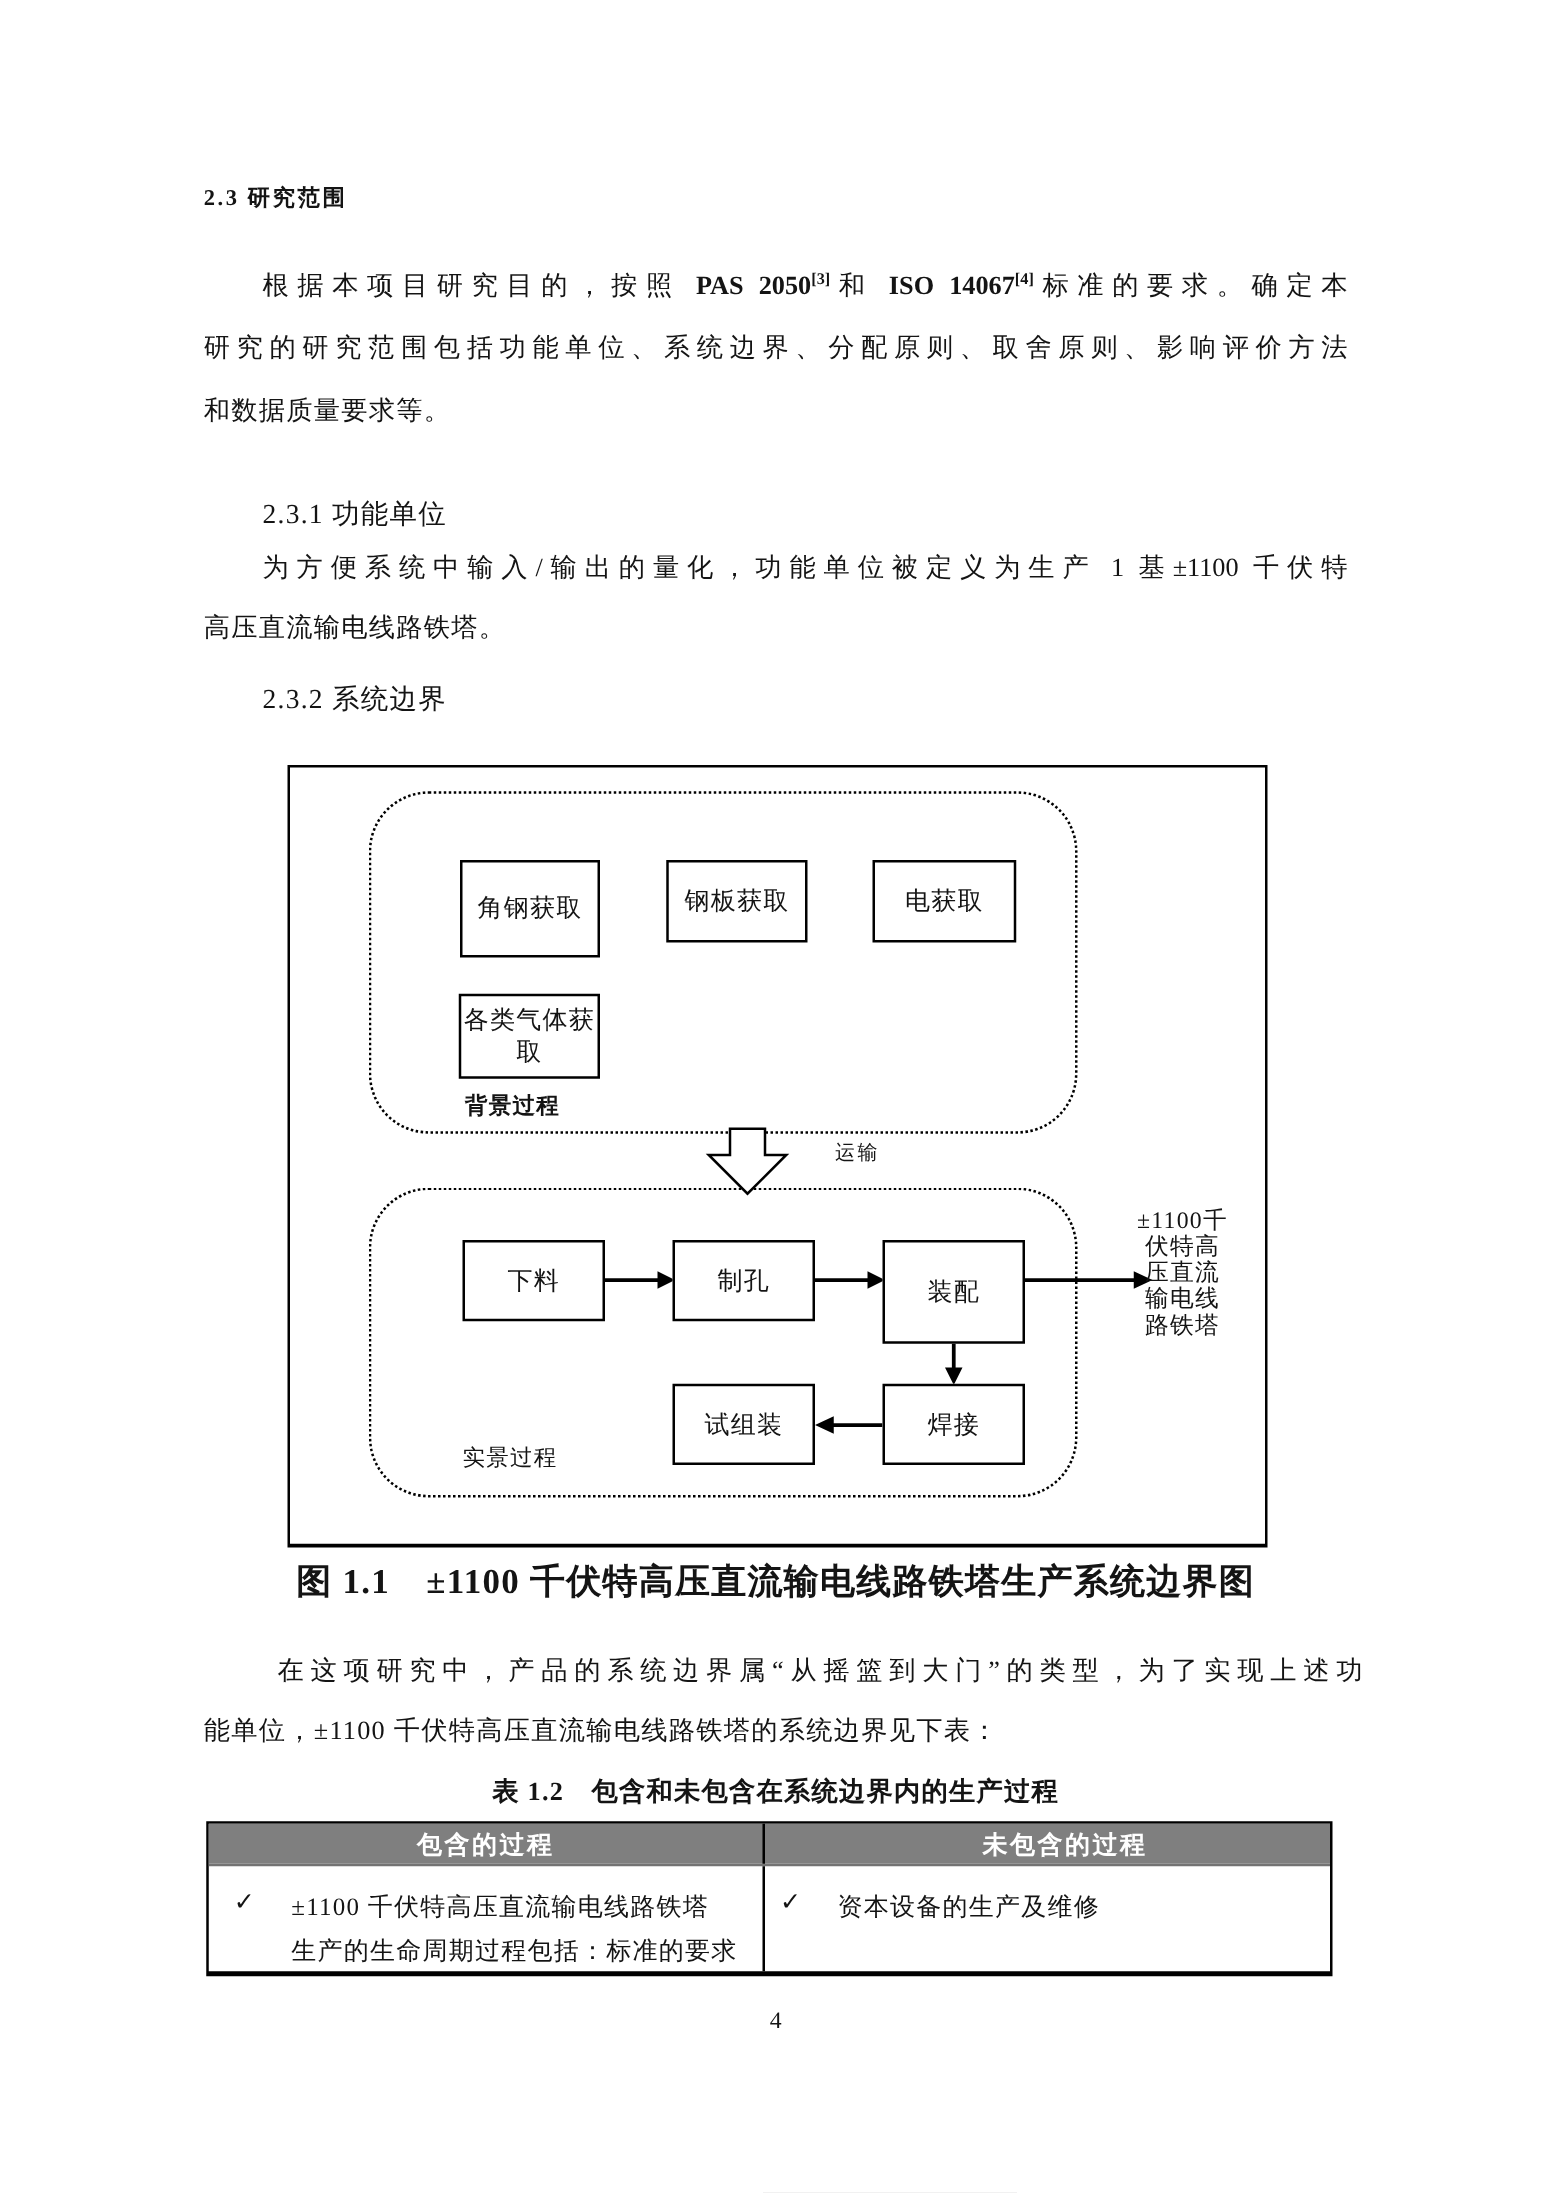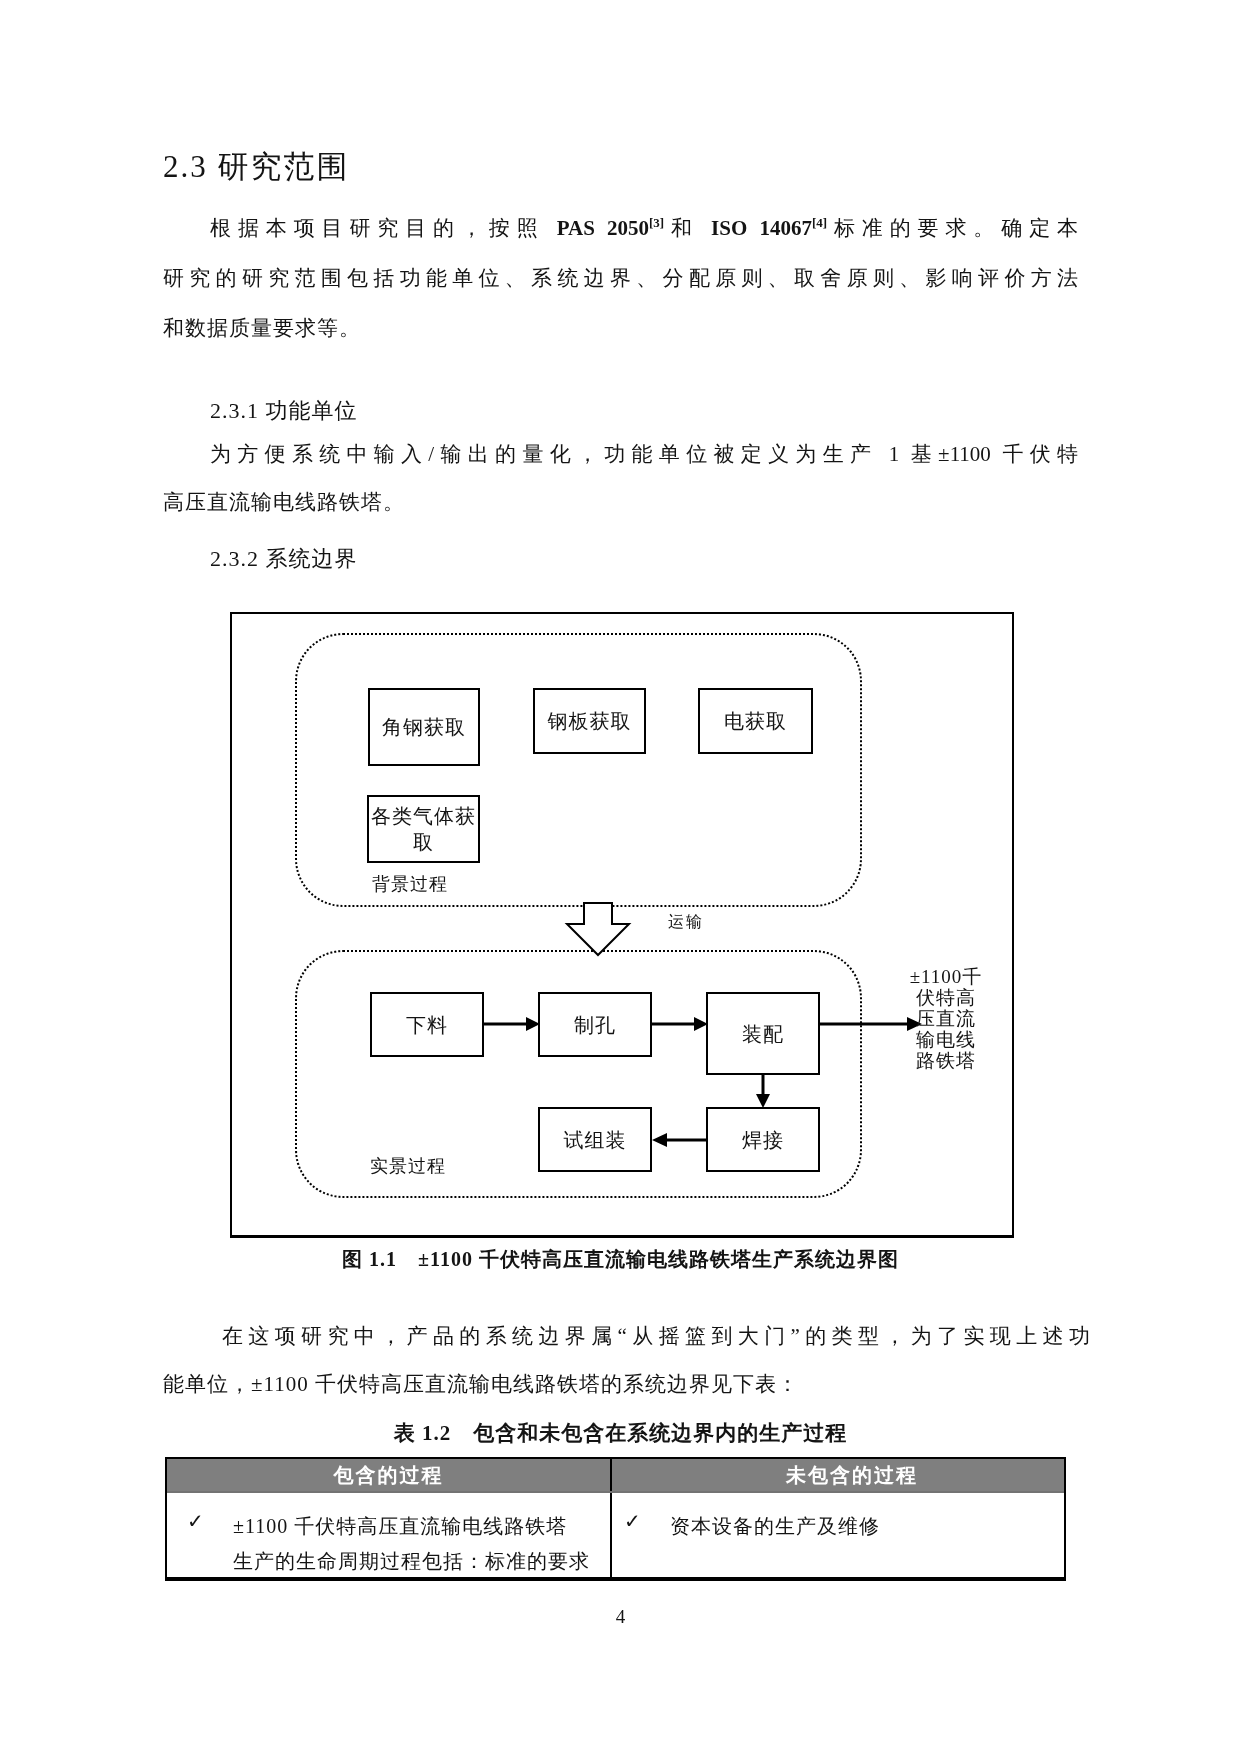--- a/index.html
+++ b/index.html
@@ -1,21 +1,21 @@
 <!DOCTYPE html>
 <html><head>
 <meta charset="utf-8">
 <style>
   html,body{margin:0;padding:0;background:#e8e8e8;}
   .page{
     position:relative;width:1241px;height:1754px;margin:0 auto;background:#ffffff;
     font-family:"Liberation Serif","DejaVu Serif",serif;color:#141414;overflow:hidden;
   }
   .abs{position:absolute;}
-  .h1{font-size:31px;font-weight:normal;letter-spacing:2px;white-space:nowrap;}
+  .h1{font-size:18px;font-weight:bold;letter-spacing:2px;white-space:nowrap;}
   .h2{font-size:22px;letter-spacing:1px;white-space:nowrap;}
   .bodyline{font-size:21px;letter-spacing:1px;white-space:nowrap;}
   .just{white-space:normal;text-align:justify;text-align-last:justify;letter-spacing:0;}
   .refbold{font-weight:bold;}
   sup.ref{font-size:13px;font-weight:bold;vertical-align:super;line-height:0;}
   
   .figure{
     left:230px;top:612px;width:780px;height:621px;
     border:2px solid #000;border-bottom-width:3px;background:#fff;
   }
@@ -29,21 +29,21 @@
     display:flex;align-items:center;justify-content:center;text-align:center;
     font-size:20px;letter-spacing:1px;line-height:26px;padding:2px;box-sizing:border-box;
   }
   .groupLabel{position:absolute;font-size:18px;letter-spacing:1px;white-space:nowrap;}
   .transport{position:absolute;left:436px;top:298px;font-size:16px;letter-spacing:2px;}
   .outputText{
     position:absolute;left:668px;top:352px;width:92px;
     font-size:19px;line-height:21px;text-align:center;letter-spacing:1px;
   }
   .arrowLayer{position:absolute;left:0;top:0;}
-  .figCaption{left:0;top:1246px;width:1241px;text-align:center;font-size:20px;font-weight:bold;letter-spacing:1px;}
+  .figCaption{left:0;top:1246px;width:1241px;text-align:center;font-size:28px;font-weight:bold;letter-spacing:1px;}
   
   .tblCaption{left:0;top:1419px;width:1241px;text-align:center;font-size:21px;font-weight:bold;letter-spacing:1px;}
   .tbl{left:165px;top:1457px;width:901px;border:2px solid #000;border-bottom:4px solid #000;box-sizing:border-box;background:#fff;}
   .tblHeader{display:flex;height:32px;border-bottom:2px solid #737373;}
   .tblHeader .cell{
     display:flex;align-items:center;justify-content:center;
     color:#fff;font-weight:bold;font-size:20px;letter-spacing:2px;box-sizing:border-box;
   }
   .tblHeader .cell.c1{width:445px;border-right:2px solid #000;}
   .tblHeader .cell.c2{flex:1;padding-left:28px;}
@@ -77,21 +77,21 @@
 
   <div class="abs figure">
 
     <div class="dotted bg"></div>
     <div class="dotted fg"></div>
 
     <div class="pbox" style="left:136px;top:74px;width:112px;height:78px;">角钢获取</div>
     <div class="pbox" style="left:301px;top:74px;width:113px;height:66px;">钢板获取</div>
     <div class="pbox" style="left:466px;top:74px;width:115px;height:66px;">电获取</div>
     <div class="pbox" style="left:135px;top:181px;width:113px;height:68px;">各类气体获取</div>
-    <div class="groupLabel" style="left:140px;top:258px;">背景过程</div>
+    <div class="groupLabel" style="left:140px;top:258px;font-weight:bold;">背景过程</div>
 
     <svg class="arrowLayer" width="780" height="621" viewBox="0 0 780 621">
       <polygon points="352,289 380,289 380,310 397,310 366,341 335,310 352,310" fill="#ffffff" stroke="#000000" stroke-width="2"></polygon>
       <path d="M252 410 H296" stroke="#000" stroke-width="3" fill="none"></path>
       <polygon points="308,410 294,403 294,417" fill="#000"></polygon>
       <path d="M420 410 H464" stroke="#000" stroke-width="3" fill="none"></path>
       <polygon points="476,410 462,403 462,417" fill="#000"></polygon>
       <path d="M588 410 H676" stroke="#000" stroke-width="3" fill="none"></path>
       <polygon points="690,410 675,403 675,417" fill="#000"></polygon>
       <path d="M531 445 V481" stroke="#000" stroke-width="3" fill="none"></path>

